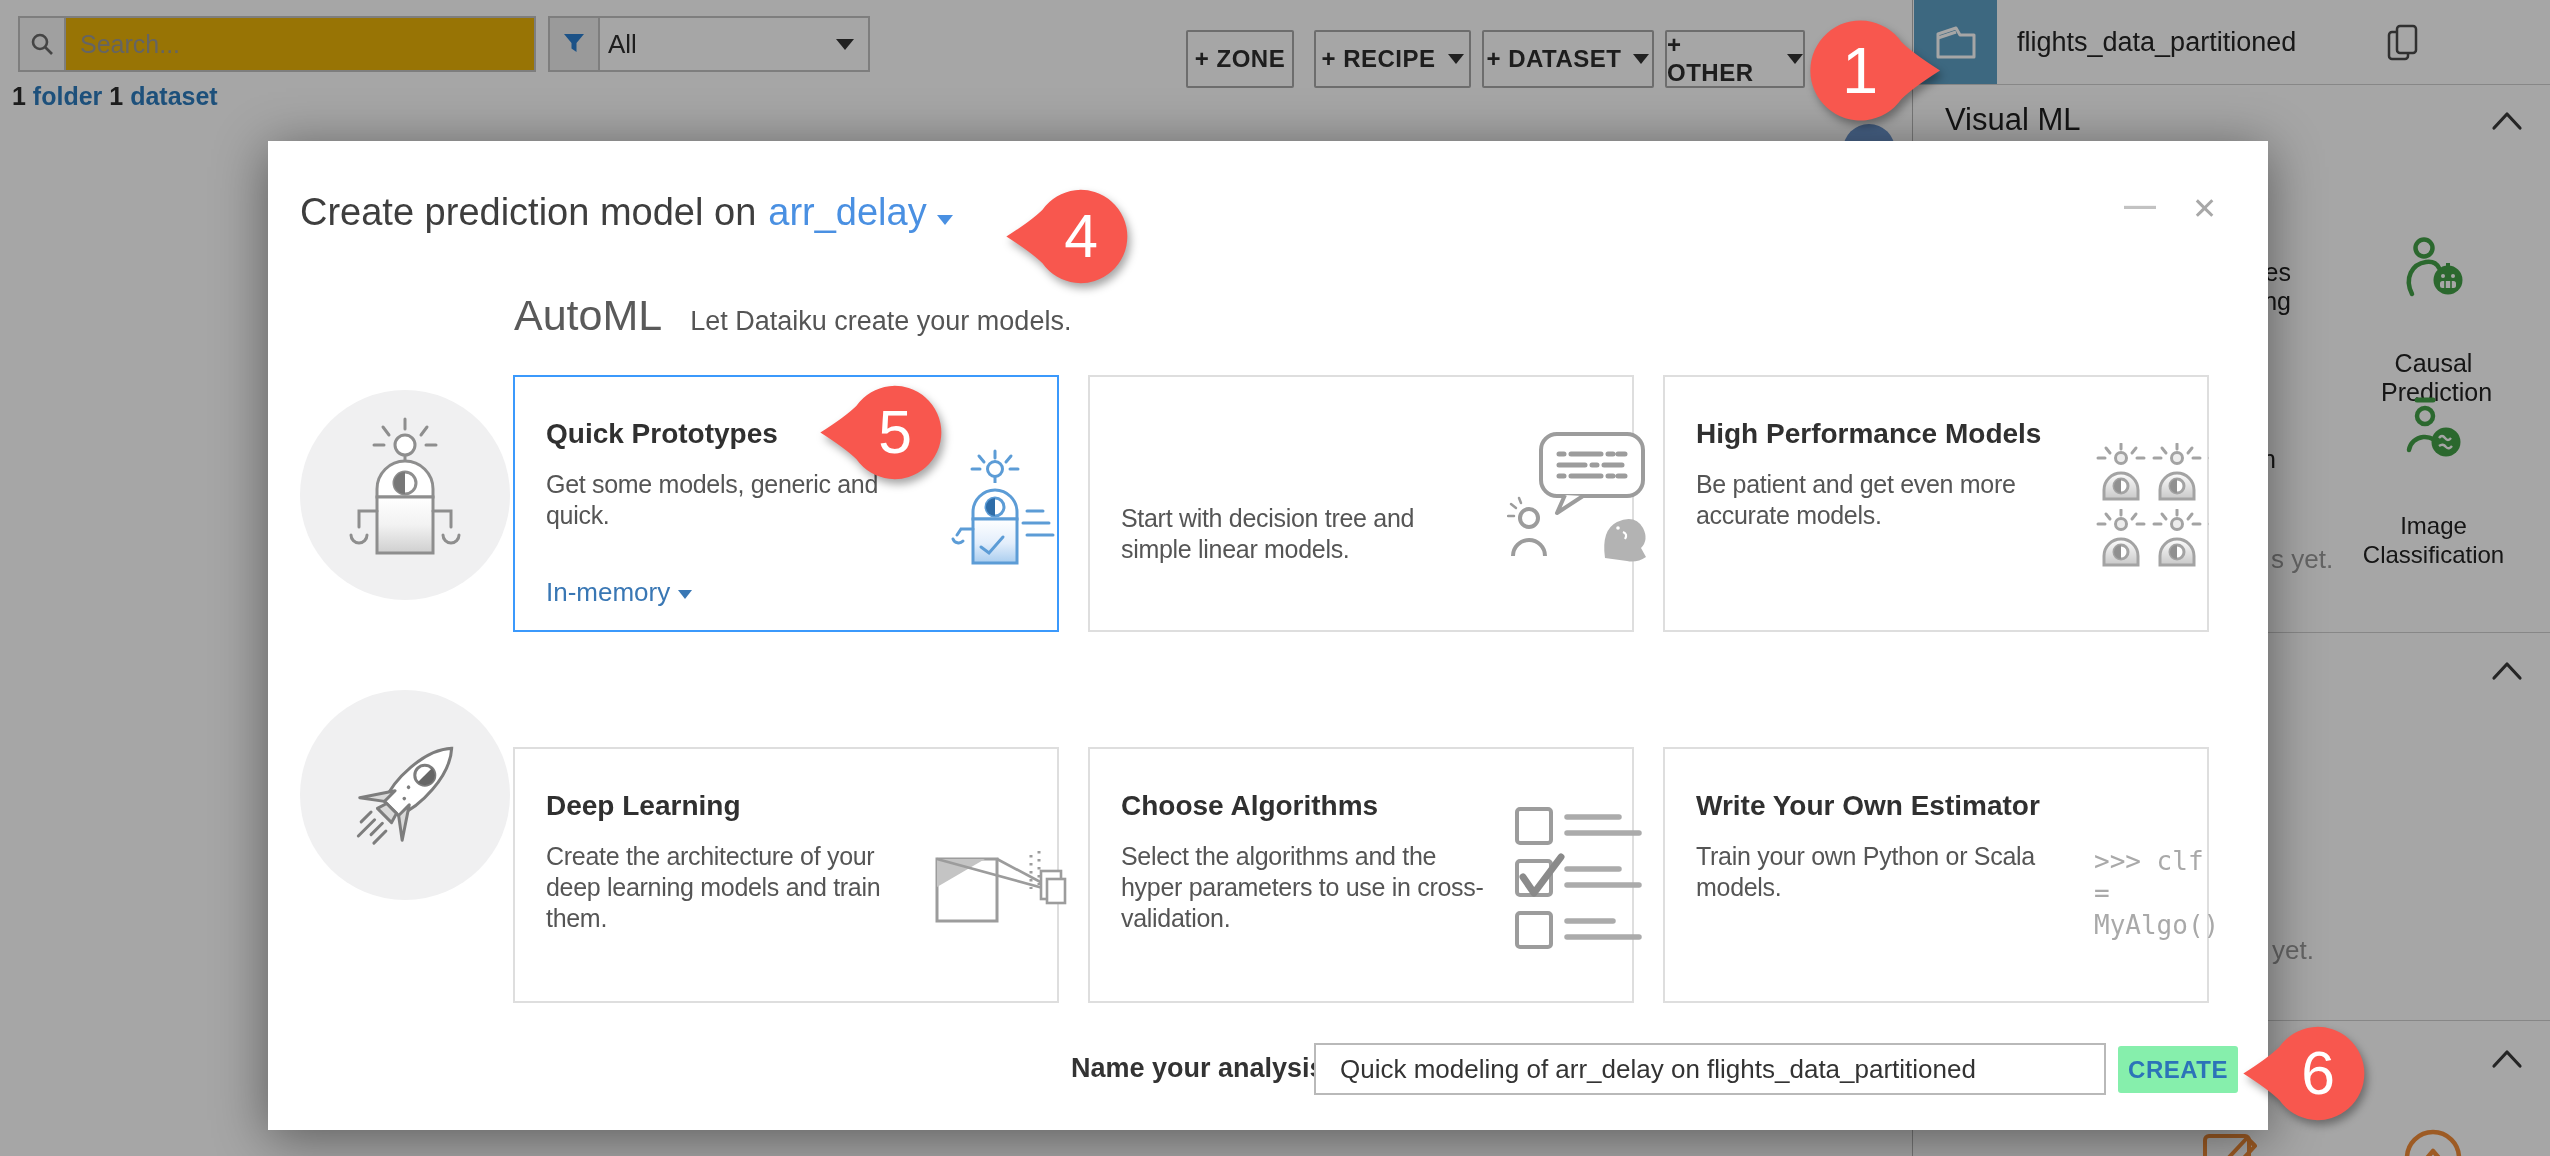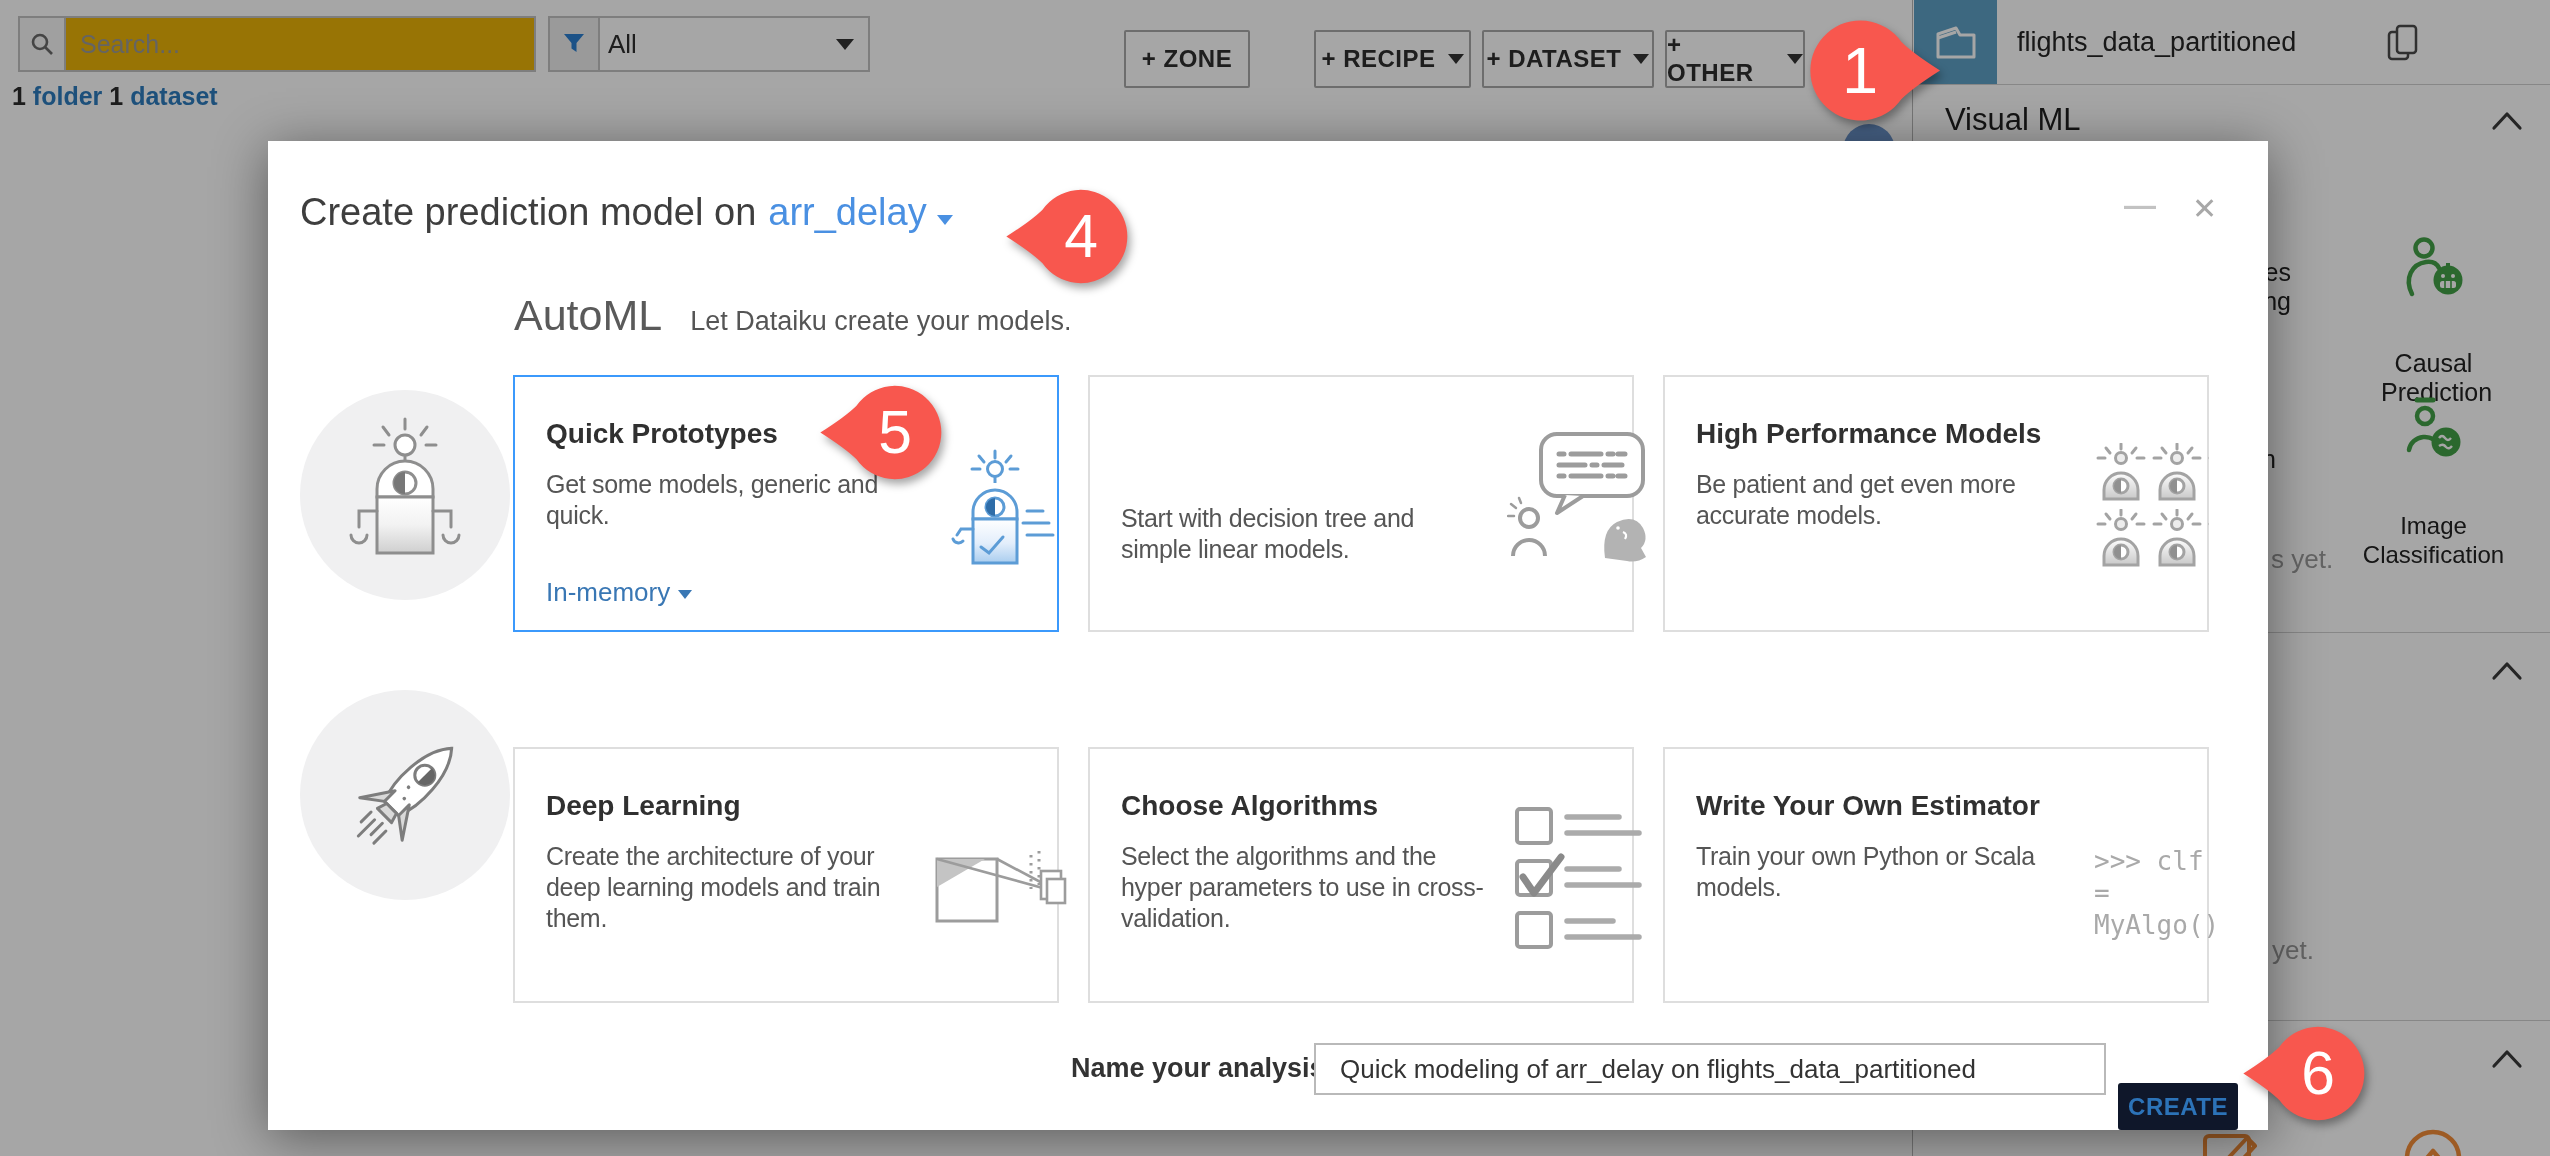--- a/index.html
+++ b/index.html
@@ -91,23 +91,23 @@
   .head-grid { position:absolute; overflow:hidden; }
   .head-grid svg { position:absolute; }
   .code-snippet { position:absolute; font-family:"DejaVu Sans Mono", monospace;
     font-size:26px; line-height:32px; color:#a9a9a9; white-space:pre-line; }
 
   .m-footer-label { position:absolute; left:803px; top:912px; font-size:27px; font-weight:700; color:#333; }
   .m-input { position:absolute; left:1046px; top:902px; width:792px; height:52px;
     border:2px solid #b9b9b9; font-size:26px; color:#333; padding-left:24px;
     font-family:"Liberation Sans", sans-serif; outline:none; }
   .m-create { position:absolute; left:1850px; top:905px; width:120px; height:47px;
-    background:#0f172a; color:#2c73b8; font-size:24px; font-weight:700;
+    background:#86efac; color:#2c73b8; font-size:24px; font-weight:700;
     border:0; border-radius:3px; display:flex; align-items:center; justify-content:center;
-    letter-spacing:.5px; cursor:pointer;margin-top:37px; }
+    letter-spacing:.5px; cursor:pointer; }
 
   
   .marker { position:absolute; z-index:300; filter:drop-shadow(3px 5px 4px rgba(0,0,0,.35)); }
   .marker text { fill:#fff; font-size:52px; font-family:"Liberation Sans", sans-serif;
     text-anchor:middle; dominant-baseline:central; }
 </style>
 </head>
 <body>
 
 <svg width="0" height="0" style="position:absolute" aria-hidden="true">
@@ -162,21 +162,21 @@
     <span class="caret"></span>
   </div>
 
   <div class="counts">
     <span>1</span>
     <span class="lnk">folder</span>
     <span>1</span>
     <span class="lnk">dataset</span>
   </div>
 
-  <div class="tb-btn" style="left:1124px;width:126px">
+  <div class="tb-btn" style="left:1186px;width:108px">
     <span>+ ZONE</span>
   </div>
   <div class="tb-btn" style="left:1314px;width:157px">
     <span>+ RECIPE</span>
       <span class="caret"></span>
   </div>
   <div class="tb-btn" style="left:1482px;width:172px">
     <span>+ DATASET</span>
       <span class="caret"></span>
   </div>

